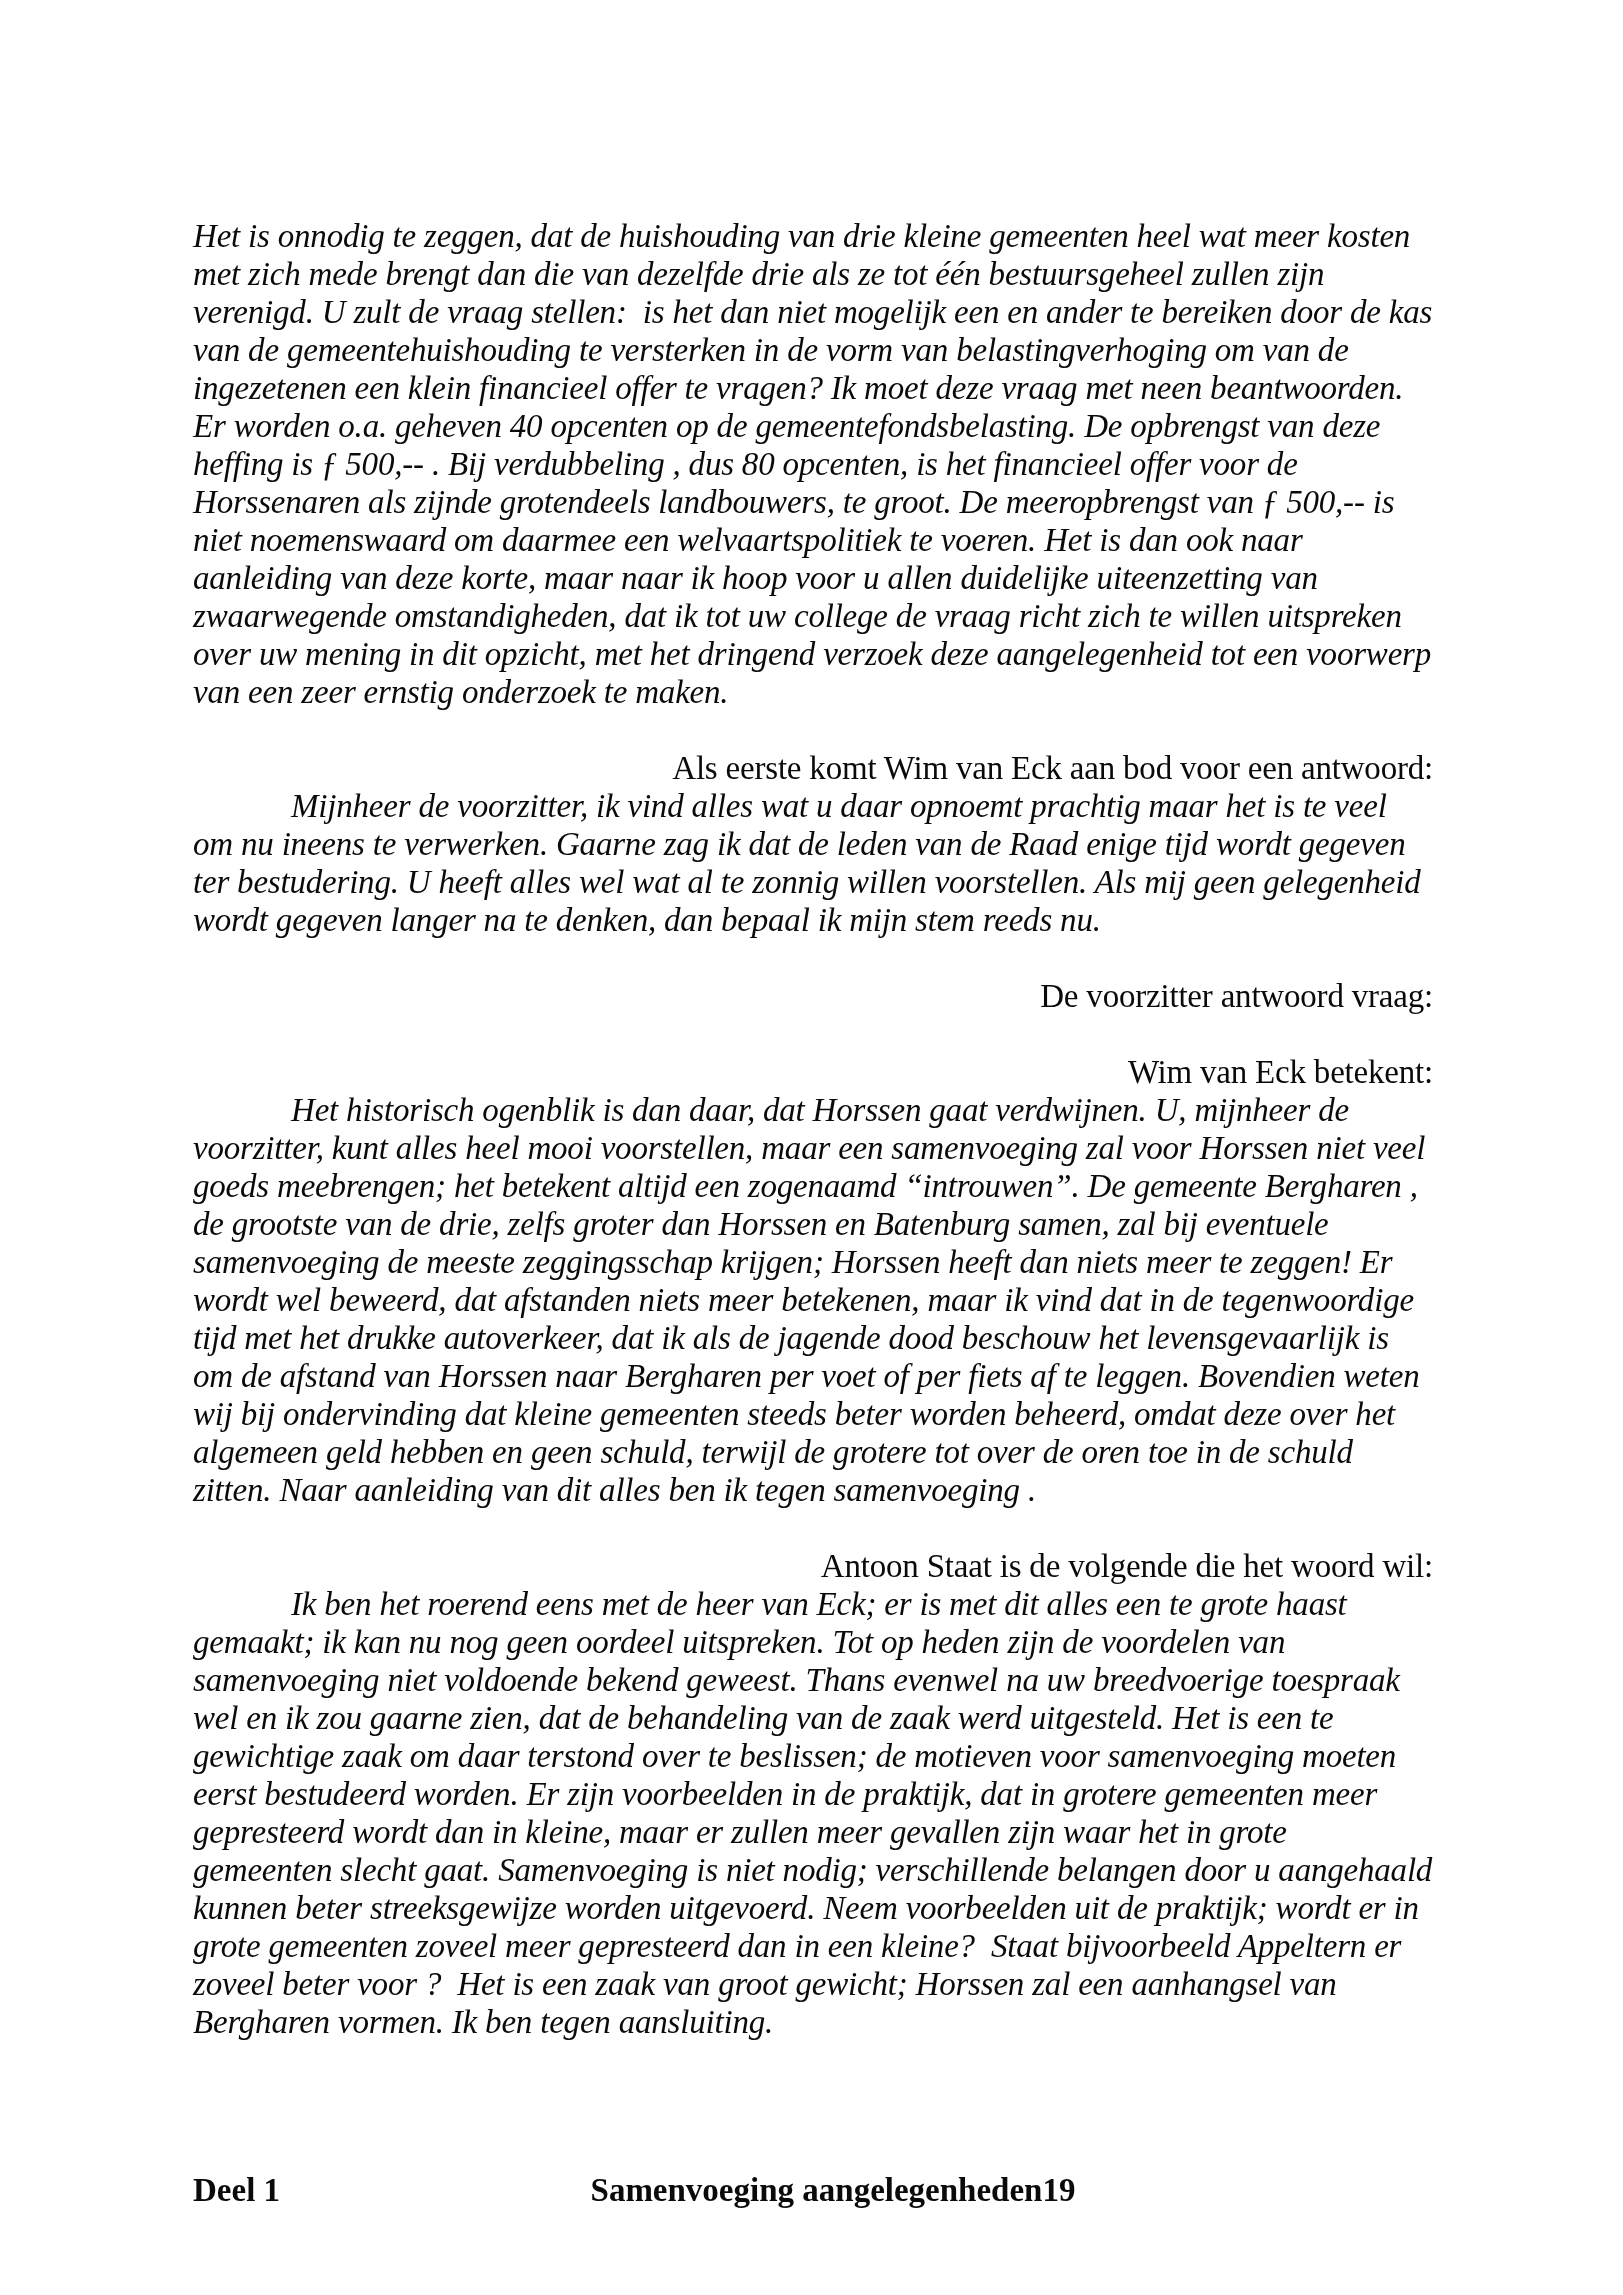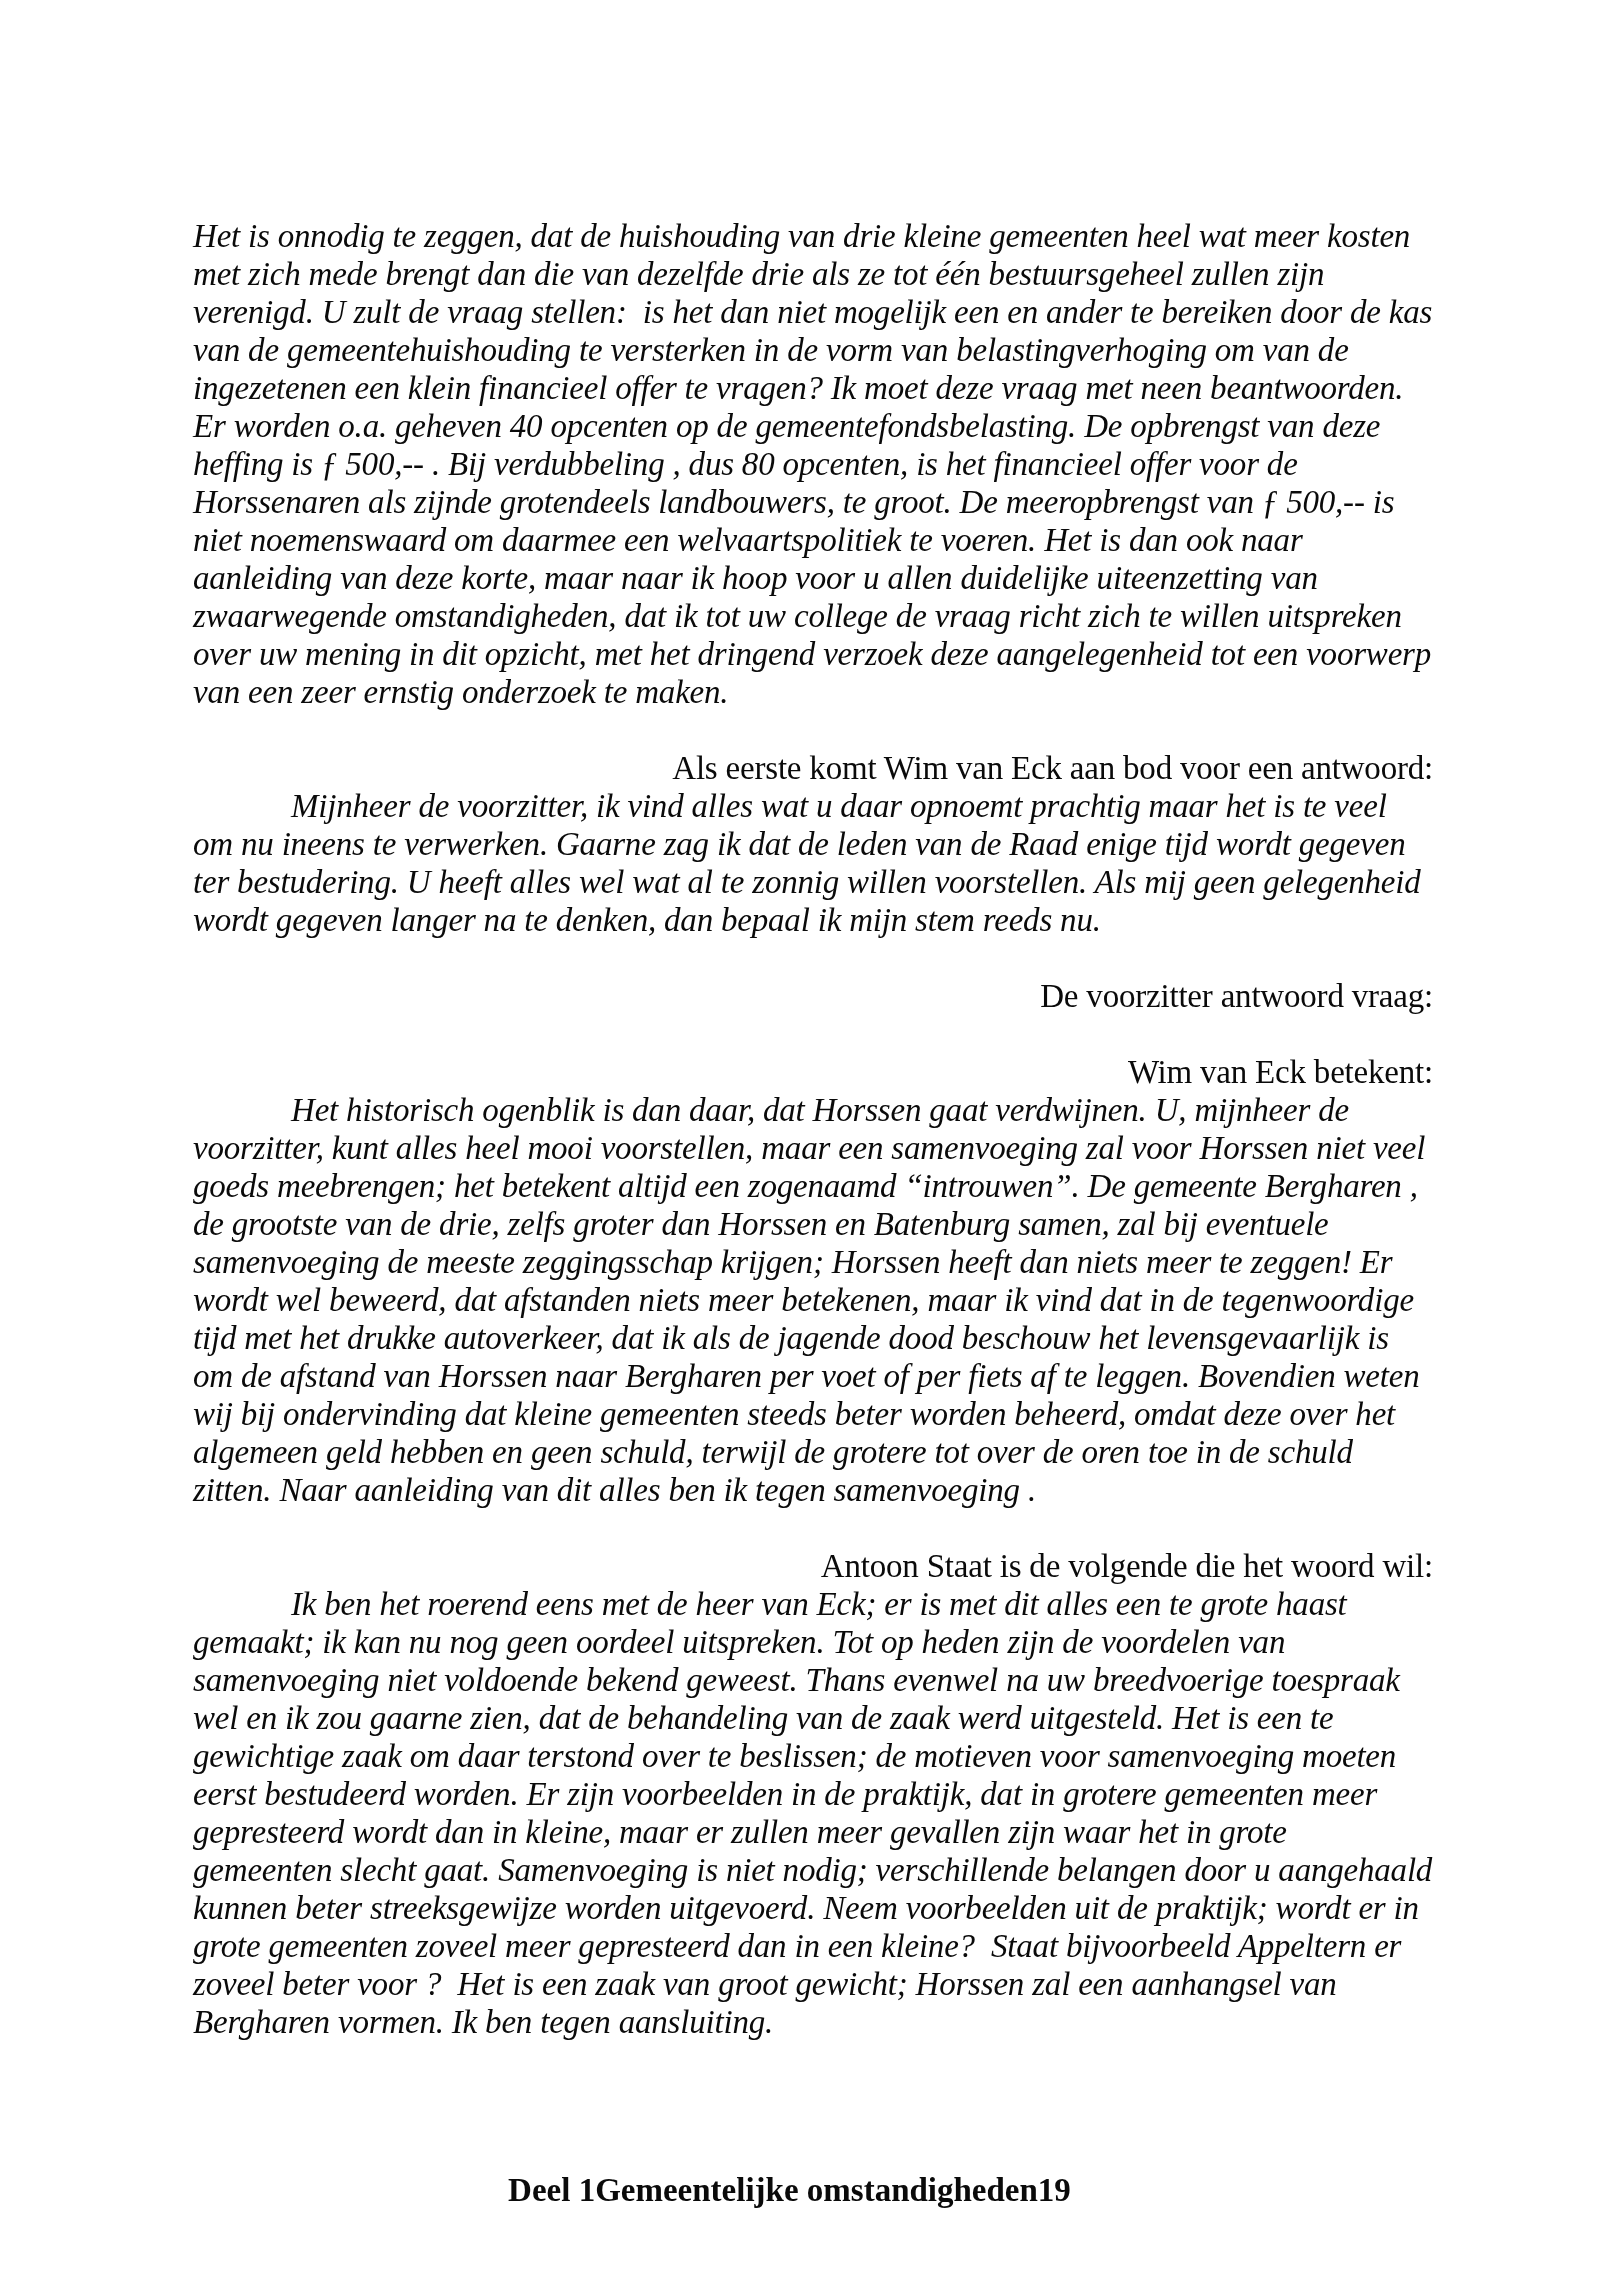--- a/index.html
+++ b/index.html
@@ -47,21 +47,21 @@
     left: 193px;
     top: 2171px;
     width: 1247px;
     display: grid;
     grid-template-columns: 1fr auto 1fr;
     font-size: 33px;
     line-height: 38px;
     font-weight: bold;
     font-style: normal;
   }
-  .footer .f-left   { text-align: right; }
+  .footer .f-left   { text-align: left; }
   .footer .f-center { text-align: center; }
   .footer .f-right  { }
 </style>
 </head>
 <body>
 
 <div class="page">
 
   <div class="content">
     <p class="body-para">Het is onnodig te zeggen, dat de huishouding van drie kleine gemeenten heel wat meer kosten met zich mede brengt dan die van dezelfde drie als ze tot één bestuursgeheel zullen zijn verenigd. U zult de vraag stellen:  is het dan niet mogelijk een en ander te bereiken door de kas van de gemeentehuishouding te versterken in de vorm van belastingverhoging om van de ingezetenen een klein financieel offer te vragen? Ik moet deze vraag met neen beantwoorden. Er worden o.a. geheven 40 opcenten op de gemeentefondsbelasting. De opbrengst van deze heffing is ƒ 500,-- . Bij verdubbeling , dus 80 opcenten, is het financieel offer voor de Horssenaren als zijnde grotendeels landbouwers, te groot. De meeropbrengst van ƒ 500,-- is niet noemenswaard om daarmee een welvaartspolitiek te voeren. Het is dan ook naar aanleiding van deze korte, maar naar ik hoop voor u allen duidelijke uiteenzetting van zwaarwegende omstandigheden, dat ik tot uw college de vraag richt zich te willen uitspreken over uw mening in dit opzicht, met het dringend verzoek deze aangelegenheid tot een voorwerp van een zeer ernstig onderzoek te maken.</p>
@@ -77,18 +77,18 @@
 
     <p class="quote">Het historisch ogenblik is dan daar, dat Horssen gaat verdwijnen. U, mijnheer de voorzitter, kunt alles heel mooi voorstellen, maar een samenvoeging zal voor Horssen niet veel goeds meebrengen; het betekent altijd een zogenaamd “introuwen”. De gemeente Bergharen , de grootste van de drie, zelfs groter dan Horssen en Batenburg samen, zal bij eventuele samenvoeging de meeste zeggingsschap krijgen; Horssen heeft dan niets meer te zeggen! Er wordt wel beweerd, dat afstanden niets meer betekenen, maar ik vind dat in de tegenwoordige tijd met het drukke autoverkeer, dat ik als de jagende dood beschouw het levensgevaarlijk is om de afstand van Horssen naar Bergharen per voet of per fiets af te leggen. Bovendien weten wij bij ondervinding dat kleine gemeenten steeds beter worden beheerd, omdat deze over het algemeen geld hebben en geen schuld, terwijl de grotere tot over de oren toe in de schuld zitten. Naar aanleiding van dit alles ben ik tegen samenvoeging .</p>
 
     <p class="speaker">Antoon Staat is de volgende die het woord wil:</p>
 
     <p class="quote">Ik ben het roerend eens met de heer van Eck; er is met dit alles een te grote haast gemaakt; ik kan nu nog geen oordeel uitspreken. Tot op heden zijn de voordelen van samenvoeging niet voldoende bekend geweest. Thans evenwel na uw breedvoerige toespraak wel en ik zou gaarne zien, dat de behandeling van de zaak werd uitgesteld. Het is een te gewichtige zaak om daar terstond over te beslissen; de motieven voor samenvoeging moeten eerst bestudeerd worden. Er zijn voorbeelden in de praktijk, dat in grotere gemeenten meer gepresteerd wordt dan in kleine, maar er zullen meer gevallen zijn waar het in grote gemeenten slecht gaat. Samenvoeging is niet nodig; verschillende belangen door u aangehaald kunnen beter streeksgewijze worden uitgevoerd. Neem voorbeelden uit de praktijk; wordt er in grote gemeenten zoveel meer gepresteerd dan in een kleine?  Staat bijvoorbeeld Appeltern er zoveel beter voor ?  Het is een zaak van groot gewicht; Horssen zal een aanhangsel van Bergharen vormen. Ik ben tegen aansluiting.</p>
   </div>
 
   <div class="footer">
     <span class="f-left">Deel 1</span>
-    <span class="f-center">Gemeentelijke omstandigheden</span>
+    <span class="f-center">Samenvoeging aangelegenheden</span>
     <span class="f-right">19</span>
   </div>
 
 </div>
 
 
 </body></html>

